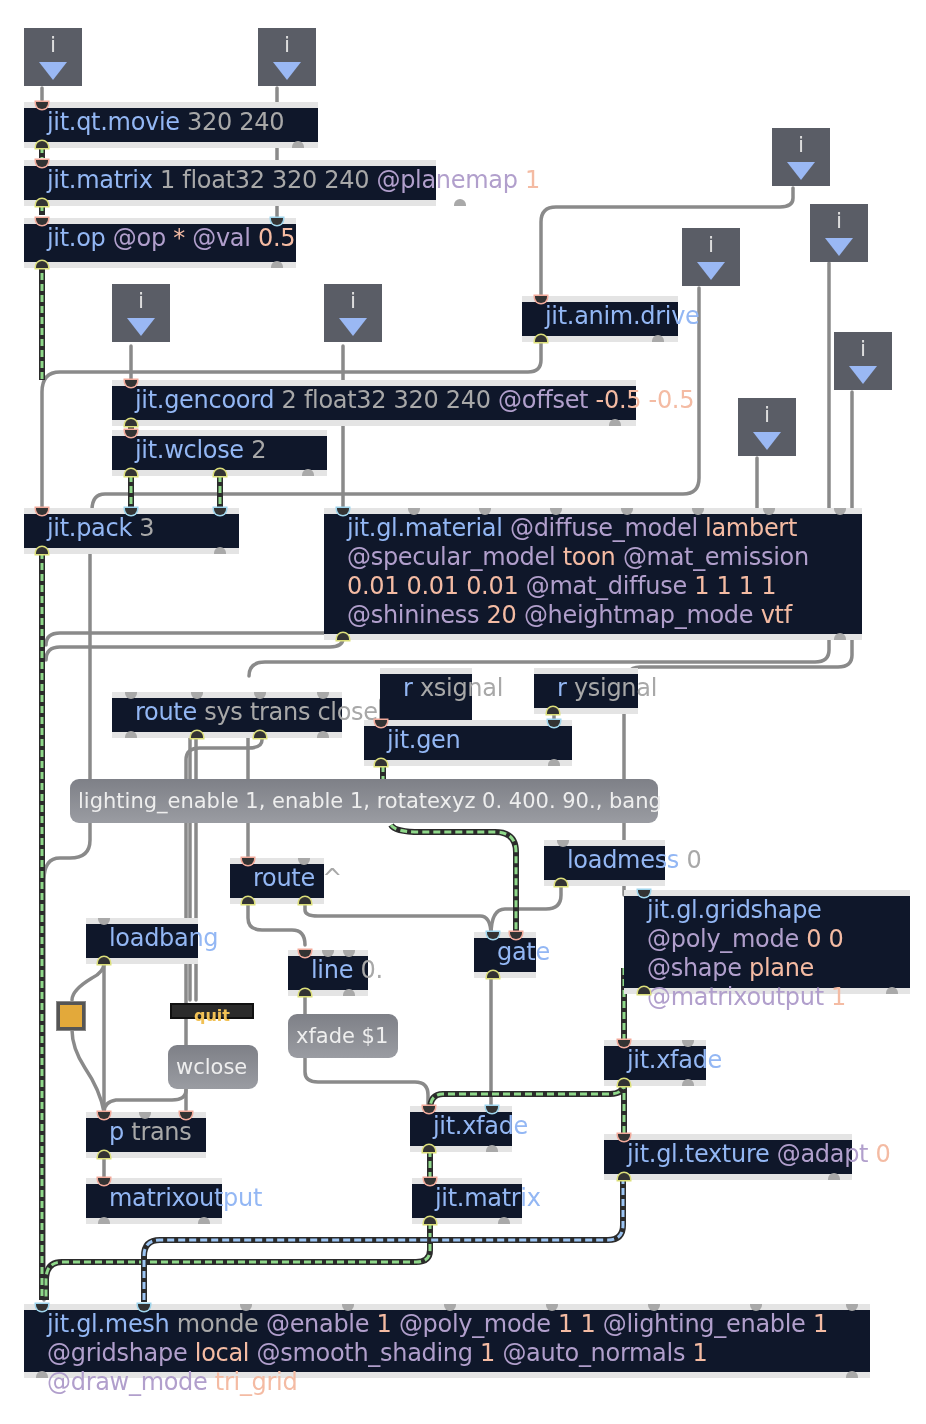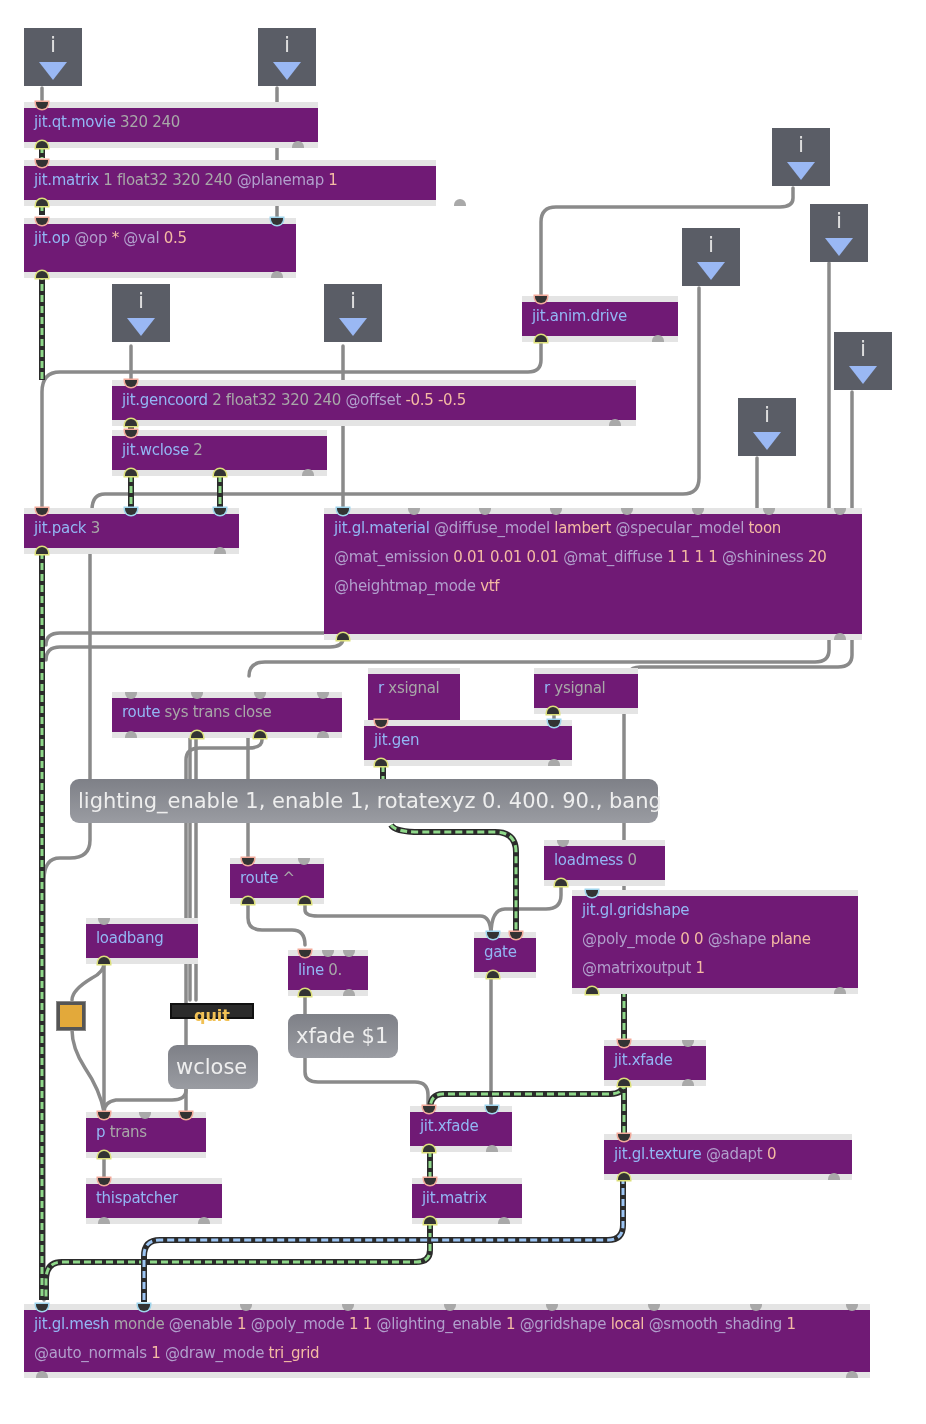--- a/index.html
+++ b/index.html
@@ -1,21 +1,21 @@
 <!DOCTYPE html>
 <html><head>
 <meta charset="utf-8">
 <style>
   html, body { margin: 0; padding: 0; background: #ffffff; }
   body { width: 926px; height: 1424px; position: relative; overflow: hidden;
          font-family: "DejaVu Sans", sans-serif; }
   #cables { position: absolute; left: 0; top: 0; width: 926px; height: 1424px; }
-  .obj { position: absolute; box-sizing: border-box; background: #701a75;
+  .obj { position: absolute; box-sizing: border-box; background: #0f172a;
          border-top: 6px solid #e4e4e4; border-bottom: 6px solid #e4e4e4;
-         font-size: 15px; line-height: 28px; color: #a8a8a8; padding: 0 10px;
+         font-size: 24px; line-height: 28px; color: #a8a8a8; padding: 0 23px;
          white-space: nowrap; letter-spacing: -0.3px; }
   .obj.multi { white-space: normal; line-height: 29px; }
   .cls { color: #93b7f4; }
   .arg { color: #a8a8a8; }
   .attr { color: #b19fcc; }
   .val { color: #f4bba3; }
   .inlet { position: absolute; width: 12px; height: 7px; top: -6px;
            background: #a9a9a9; border-radius: 0 0 6px 6px; }
   .outlet { position: absolute; width: 12px; height: 7px; bottom: -6px;
             background: #a9a9a9; border-radius: 6px 6px 0 0; }
@@ -165,21 +165,21 @@
 <div class="obj" style="left:24px;top:160px;width:412px;height:46px">
   <span class="cls">jit.matrix</span>
   <span class="arg">1 float32 320 240</span>
   <span class="attr">@planemap</span>
   <span class="val">1</span>
   <i class="inlet hot" style="left:12px"></i>
   <i class="outlet act" style="left:12px"></i>
   <i class="outlet" style="left:430px"></i>
 </div>
 
-<div class="obj" style="left:24px;top:218px;width:272px;height:60px">
+<div class="obj" style="left:24px;top:218px;width:272px;height:50px">
   <span class="cls">jit.op</span>
   <span class="attr">@op</span>
   <span class="val">*</span>
   <span class="attr">@val</span>
   <span class="val">0.5</span>
   <i class="inlet hot" style="left:12px"></i>
   <i class="inlet cold" style="left:247px"></i>
   <i class="outlet act" style="left:12px"></i>
   <i class="outlet" style="left:247px"></i>
 </div>
@@ -252,21 +252,21 @@
   <i class="inlet" style="left:13px"></i>
   <i class="inlet" style="left:79px"></i>
   <i class="inlet" style="left:142px"></i>
   <i class="inlet" style="left:205px"></i>
   <i class="outlet" style="left:13px"></i>
   <i class="outlet act" style="left:79px"></i>
   <i class="outlet act" style="left:142px"></i>
   <i class="outlet" style="left:205px"></i>
 </div>
 
-<div class="obj" style="left:368px;top:668px;width:92px;height:62px">
+<div class="obj" style="left:380px;top:668px;width:92px;height:62px">
   <span class="cls">r</span>
   <span class="arg">xsignal</span>
   <i class="outlet act" style="left:11px"></i>
 </div>
 
 <div class="obj" style="left:534px;top:668px;width:104px;height:46px">
   <span class="cls">r</span>
   <span class="arg">ysignal</span>
   <i class="outlet act" style="left:13px"></i>
 </div>
@@ -290,21 +290,21 @@
   <i class="outlet act" style="left:69px"></i>
 </div>
 
 <div class="obj" style="left:544px;top:840px;width:121px;height:46px">
   <span class="cls">loadmess</span>
   <span class="arg">0</span>
   <i class="inlet" style="left:13px"></i>
   <i class="outlet act" style="left:11px"></i>
 </div>
 
-<div class="obj multi" style="left:572px;top:890px;width:286px;height:104px">
+<div class="obj multi" style="left:624px;top:890px;width:286px;height:104px">
   <span class="cls">jit.gl.gridshape</span><br>
   <span class="attr">@poly_mode</span>
   <span class="val">0 0</span>
   <span class="attr">@shape</span>
   <span class="val">plane</span>
   <span class="attr">@matrixoutput</span>
   <span class="val">1</span>
   <i class="inlet cold" style="left:14px"></i>
   <i class="outlet act" style="left:14px"></i>
   <i class="outlet" style="left:262px"></i>
@@ -369,21 +369,21 @@
 <div class="obj" style="left:604px;top:1134px;width:248px;height:46px">
   <span class="cls">jit.gl.texture</span>
   <span class="attr">@adapt</span>
   <span class="val">0</span>
   <i class="inlet hot" style="left:14px"></i>
   <i class="outlet act" style="left:14px"></i>
   <i class="outlet" style="left:224px"></i>
 </div>
 
 <div class="obj" style="left:86px;top:1178px;width:136px;height:46px">
-  <span class="cls">thispatcher</span>
+  <span class="cls">matrixoutput</span>
   <i class="inlet hot" style="left:12px"></i>
   <i class="outlet" style="left:12px"></i>
   <i class="outlet" style="left:112px"></i>
 </div>
 
 <div class="obj" style="left:412px;top:1178px;width:110px;height:46px">
   <span class="cls">jit.matrix</span>
   <i class="inlet hot" style="left:12px"></i>
   <i class="outlet act" style="left:12px"></i>
   <i class="outlet" style="left:86px"></i>

